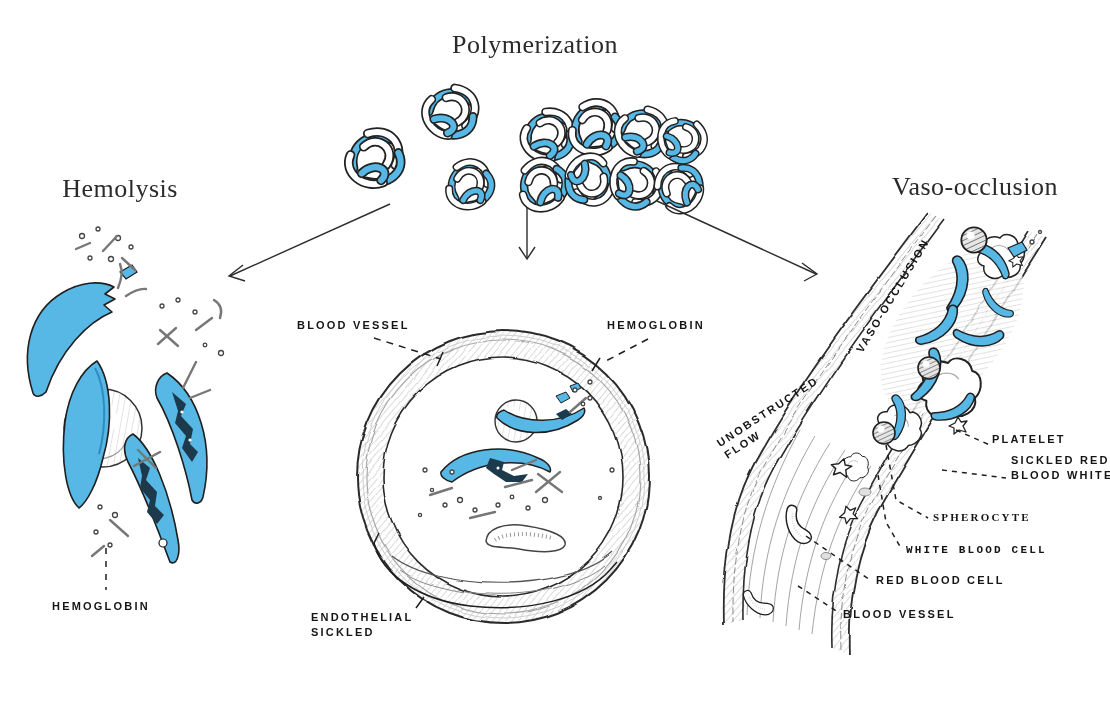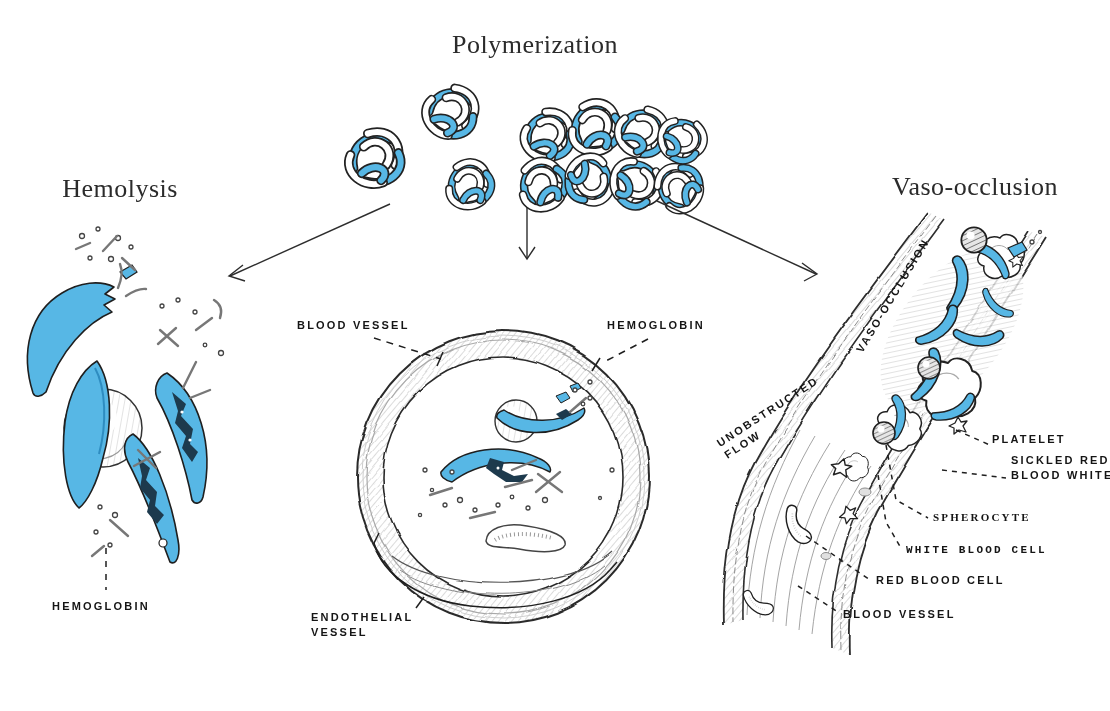--- a/index.html
+++ b/index.html
@@ -340,21 +340,21 @@
   <div class="title" style="left:860px; top:172px; width:230px;">Vaso-occlusion</div>
 
   <div class="lbl" style="left:52px; top:599px;">HEMOGLOBIN</div>
 
   <div class="lbl" style="left:297px; top:318px;">BLOOD VESSEL</div>
 
   <div class="lbl" style="left:607px; top:318px;">HEMOGLOBIN</div>
 
   <div class="lbl" style="left:311px; top:610px;">
     <div>ENDOTHELIAL</div>
-    <div>VESSEL</div>
+    <div>SICKLED</div>
   </div>
 
   <div class="lbl rot-flow" style="left:714px; top:438px;">
     <div>UNOBSTRUCTED</div>
     <div>FLOW</div>
   </div>
 
   <div class="lbl rot-occl" style="left:818px; top:288px;">VASO-OCCLUSION</div>
 
   <div class="lbl" style="left:992px; top:432px;">PLATELET</div>

